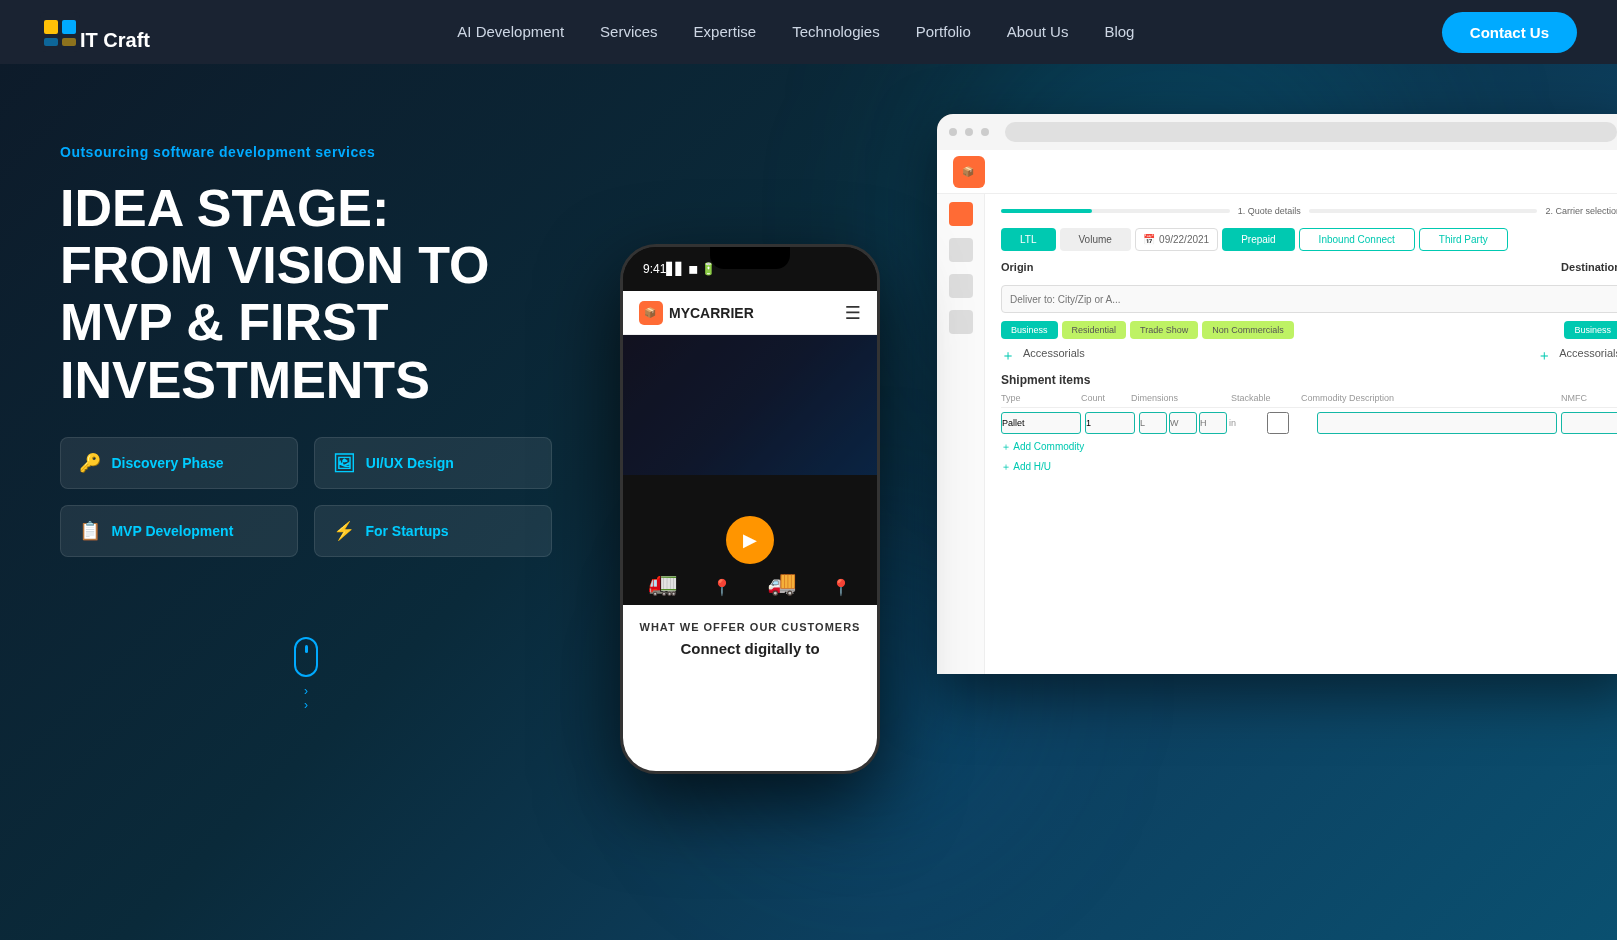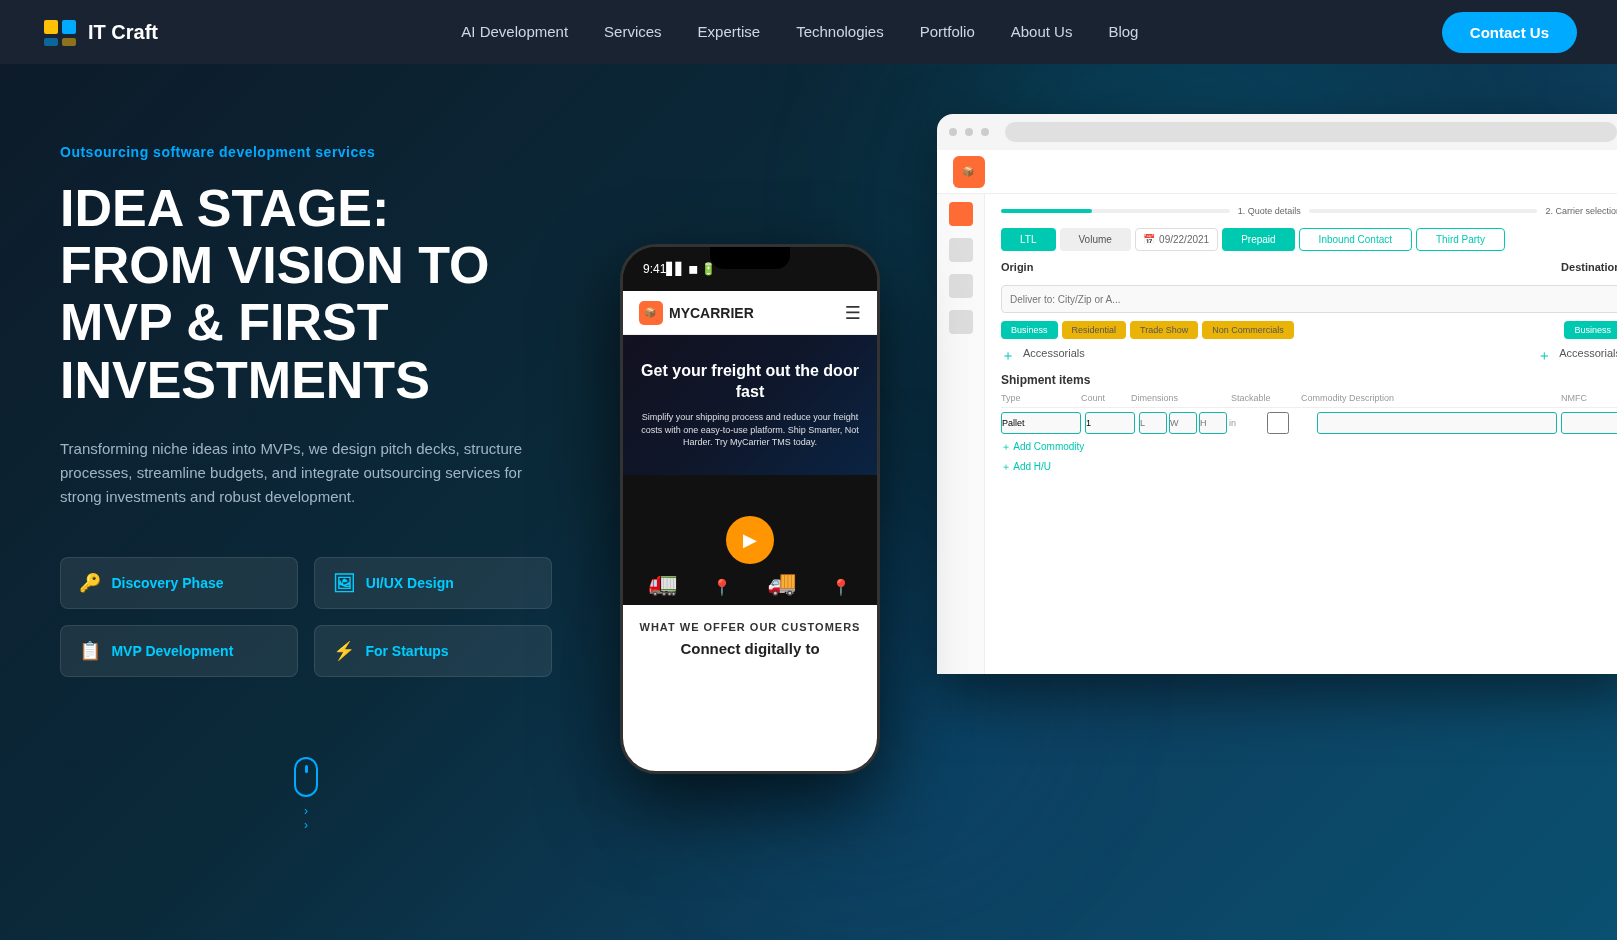--- a/index.html
+++ b/index.html
@@ -18,22 +18,21 @@
       align-items: center;
       justify-content: space-between;
       padding: 0 40px;
       height: 64px;
       background: #1a2332;
       position: relative;
       z-index: 100;
     }
     .logo {
       display: flex;
-      align-items: center;
-      gap: 8px;
+      align-items: flex-end;
       text-decoration: none;
     }
     .logo-icon {
       width: 40px;
       height: 40px;
     }
     .logo-text {
       color: #fff;
       font-size: 20px;
       font-weight: 700;
@@ -360,21 +359,21 @@
     .bus-tabs {
       display: flex;
       gap: 4px;
       margin-bottom: 8px;
     }
     .btab {
       padding: 4px 10px;
       border-radius: 4px;
       font-size: 9px;
       cursor: pointer;
-      background: #eab308;
+      background: #bef264;
       color: #555;
       border: none;
     }
     .btab.active {
       background: #00c9b1;
       color: #fff;
     }
     .btab.right-active {
       background: #00c9b1;
       color: #fff;
@@ -621,21 +620,20 @@
   <button class="contact-btn">Contact Us</button>
 </nav>
 
 <section class="hero">
   <div class="bg-blob bg-blob-1"></div>
   <div class="bg-blob bg-blob-2"></div>
 
   <div class="hero-left">
     <p class="hero-subtitle">Outsourcing software development services</p>
     <h1 class="hero-title">IDEA STAGE: FROM VISION TO MVP &amp; FIRST INVESTMENTS</h1>
-    <p class="hero-desc">Transforming niche ideas into MVPs, we design pitch decks, structure processes, streamline budgets, and integrate outsourcing services for strong investments and robust development.</p>
 
     <div class="hero-buttons">
       <button class="hero-btn">
         <span class="btn-icon">🔑</span>
         <span>Discovery Phase</span>
       </button>
       <button class="hero-btn">
         <span class="btn-icon">🖼</span>
         <span>UI/UX Design</span>
       </button>
@@ -692,21 +690,21 @@
               <span class="progress-label">1. Quote details</span>
               <div class="progress-line"></div>
               <span class="progress-label">2. Carrier selection</span>
             </div>
 
             <div class="form-tabs">
               <button class="ftab active">LTL</button>
               <button class="ftab">Volume</button>
               <span class="date-field">📅 09/22/2021</span>
               <button class="ftab active">Prepaid</button>
-              <button class="ftab outline">Inbound Contact</button>
+              <button class="ftab outline">Inbound Connect</button>
               <button class="ftab outline">Third Party</button>
             </div>
 
             <div class="section-header">
               <span class="section-label">Origin</span>
               <span class="section-label">Destination</span>
             </div>
             <div class="input-row">
               <input type="text" class="input-field" placeholder="Deliver to: City/Zip or A..." style="">
             </div>
@@ -768,24 +766,20 @@
         <div class="phone-nav">
           <div class="mycarrier-logo">
             <div class="mc-icon">📦</div>
             <span>MYCARRIER</span>
           </div>
           <span style="font-size:18px; color:#333; cursor:pointer;">☰</span>
         </div>
 
         <div class="phone-hero-img">
           <div class="phone-hero-overlay"></div>
-          <div class="phone-hero-text-wrap">
-            <div class="phone-hero-text">Get your freight out the door fast</div>
-            <div class="phone-sub-text">Simplify your shipping process and reduce your freight costs with one easy-to-use platform. Ship Smarter, Not Harder. Try MyCarrier TMS today.</div>
-          </div>
         </div>
 
         <div class="phone-video-section">
           <div class="truck-graphic">
             <span class="truck-icon">🚛</span>
             <span class="map-pin">📍</span>
             <span class="truck-icon">🚚</span>
             <span class="map-pin">📍</span>
           </div>
           <div class="play-btn">▶</div>

